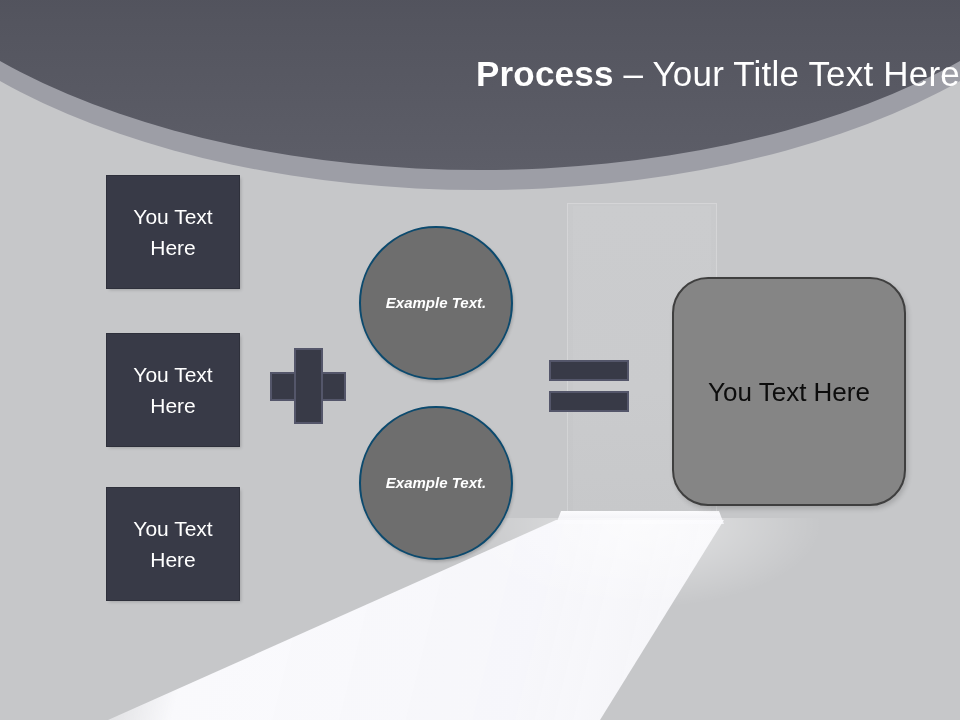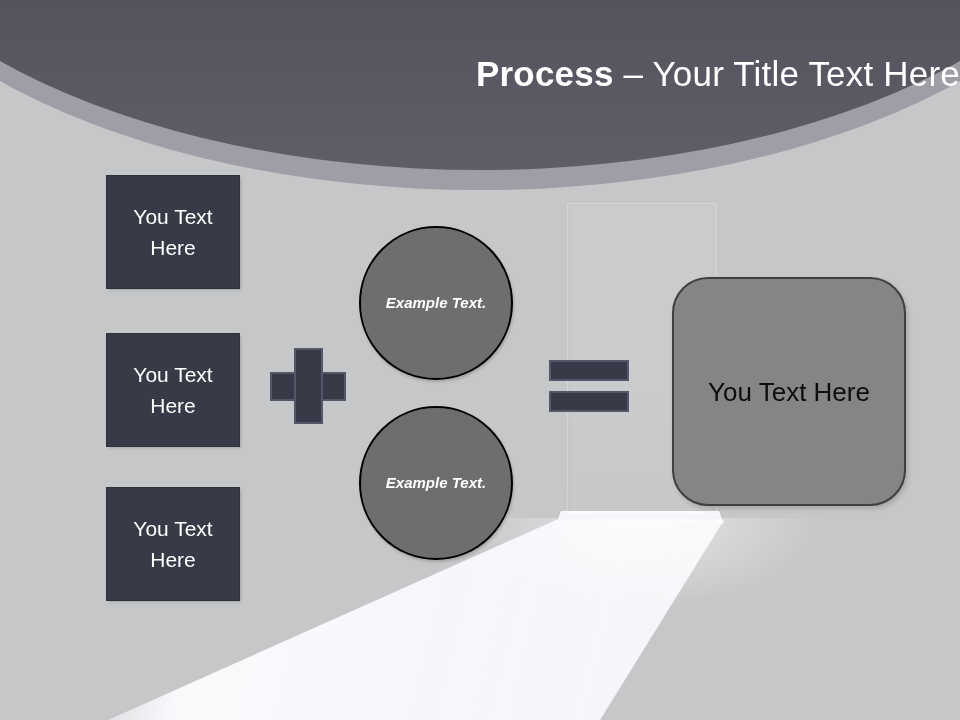--- a/index.html
+++ b/index.html
@@ -165,21 +165,21 @@
     left: 24px; top: 0; width: 25px; height: 72px;
   }
 
   
   .circle-node {
     position: absolute;
     width: 150px;
     height: 150px;
     border-radius: 50%;
     background: #6e6e6e;
-    border: 2px solid #000000;
+    border: 2px solid #0c4a6e;
     display: flex;
     align-items: center;
     justify-content: center;
     box-shadow: 1px 2px 3px rgba(0,0,0,0.18);
   }
   .circle-label {
     color: #ffffff;
     font-size: 15px;
     line-height: 22px;
     font-weight: bold;

